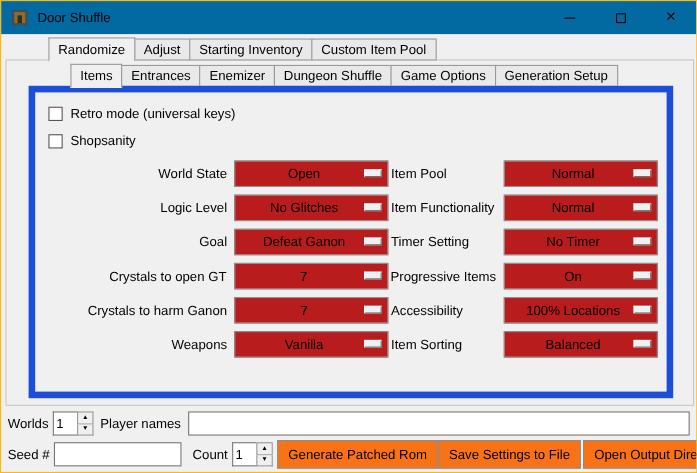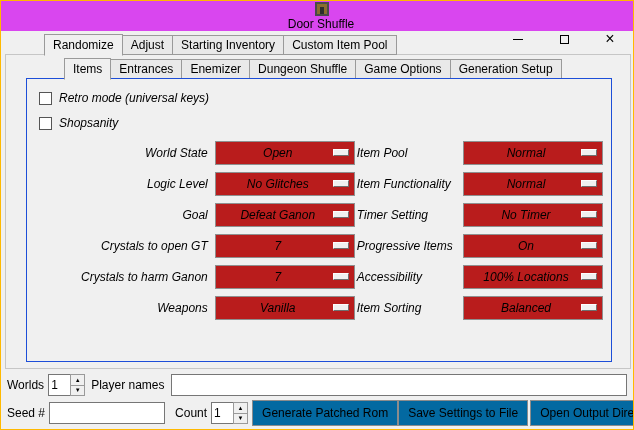--- a/index.html
+++ b/index.html
@@ -7,21 +7,21 @@
   body { font-family: "Liberation Sans", "DejaVu Sans", sans-serif; font-size: 12px; color: #000; }
 
   .window {
     position: relative; width: 634px; height: 430px;
     background: #f0f0f0; border: 1px solid #ffb900; overflow: hidden;
   }
 
   
   .titlebar {
     position: absolute; top: 0; left: 0; right: 0; height: 30px;
-    background: #d946ef; display: flex; align-items: center; flex-direction: column;
+    background: #0369a1; display: flex; align-items: center;
   }
   .app-icon { margin-left: 9px; width: 16px; height: 16px; flex: 0 0 auto; }
   .titlebar-title { margin-left: 8px; font-size: 12px; }
   .win-btns { margin-left: auto; display: flex; height: 100%; }
   .win-btn { width: 46px; height: 100%; display: flex; align-items: center; justify-content: center; cursor: default; }
   .glyph-min { width: 10px; height: 0; border-bottom: 1px solid #000; display: block; }
   .glyph-max { width: 9px; height: 9px; border: 1px solid #000; display: block; }
   .glyph-close { font-size: 16px; line-height: 1; }
 
   
@@ -36,23 +36,22 @@
     height: 20px; padding: 0 8px; display: flex; align-items: center;
     background: #e9e9e9; border: 1px solid #9a9a9a; margin-right: -1px;
     white-space: nowrap; cursor: default;
   }
   .tab.active {
     height: 22px; background: #f0f0f0; border-bottom-color: #f0f0f0;
     margin-bottom: -1px; position: relative; z-index: 3;
   }
   .sub-pane {
     position: absolute; left: 25px; top: 77px; width: 586px; height: 284px;
-    border: 1px solid #1d4ed8; background: #f0f0f0; z-index: 1;
+    border: 6px solid #1d4ed8; background: #f0f0f0; z-index: 1;
     padding: 8px 8px 0 12px;
-    font-style: italic;
   }
 
   
   .cb-row { display: flex; align-items: center; height: 22px; margin-bottom: 3px; }
   .cb-box {
     width: 13px; height: 13px; background: #fff; border: 1px solid #555;
     display: inline-block; flex: 0 0 auto;
   }
   .cb-label { margin-left: 7px; }
 
@@ -85,21 +84,21 @@
   .spinbox { display: flex; height: 22px; flex: 0 0 auto; }
   .spin-entry { width: 22px; height: 22px; border-right: none; padding: 0 2px; }
   .spin-btns { display: flex; flex-direction: column; width: 15px; height: 22px; }
   .spin-btn {
     flex: 1; background: #f0f0f0; border: 1px solid #9a9a9a;
     display: flex; align-items: center; justify-content: center;
     font-size: 6px; line-height: 1; cursor: default;
   }
   .spin-btn + .spin-btn { border-top: none; }
   .btn {
-    height: 26px; background: #0369a1; border: 1px solid #8c8c8c;
+    height: 26px; background: #f97316; border: 1px solid #8c8c8c;
     display: flex; align-items: center; justify-content: center;
     padding: 0 9px; white-space: nowrap; cursor: default; flex: 0 0 auto;
   }
   .gap-flex { flex: 1 1 auto; }
   .mr4 { margin-right: 4px; } .ml4 { margin-left: 4px; }
   .ml10 { margin-left: 10px; } .ml6 { margin-left: 6px; } .mr6 { margin-right: 6px; }
   .grow { flex: 1 1 auto; }
 </style>
 </head>
 <body>

